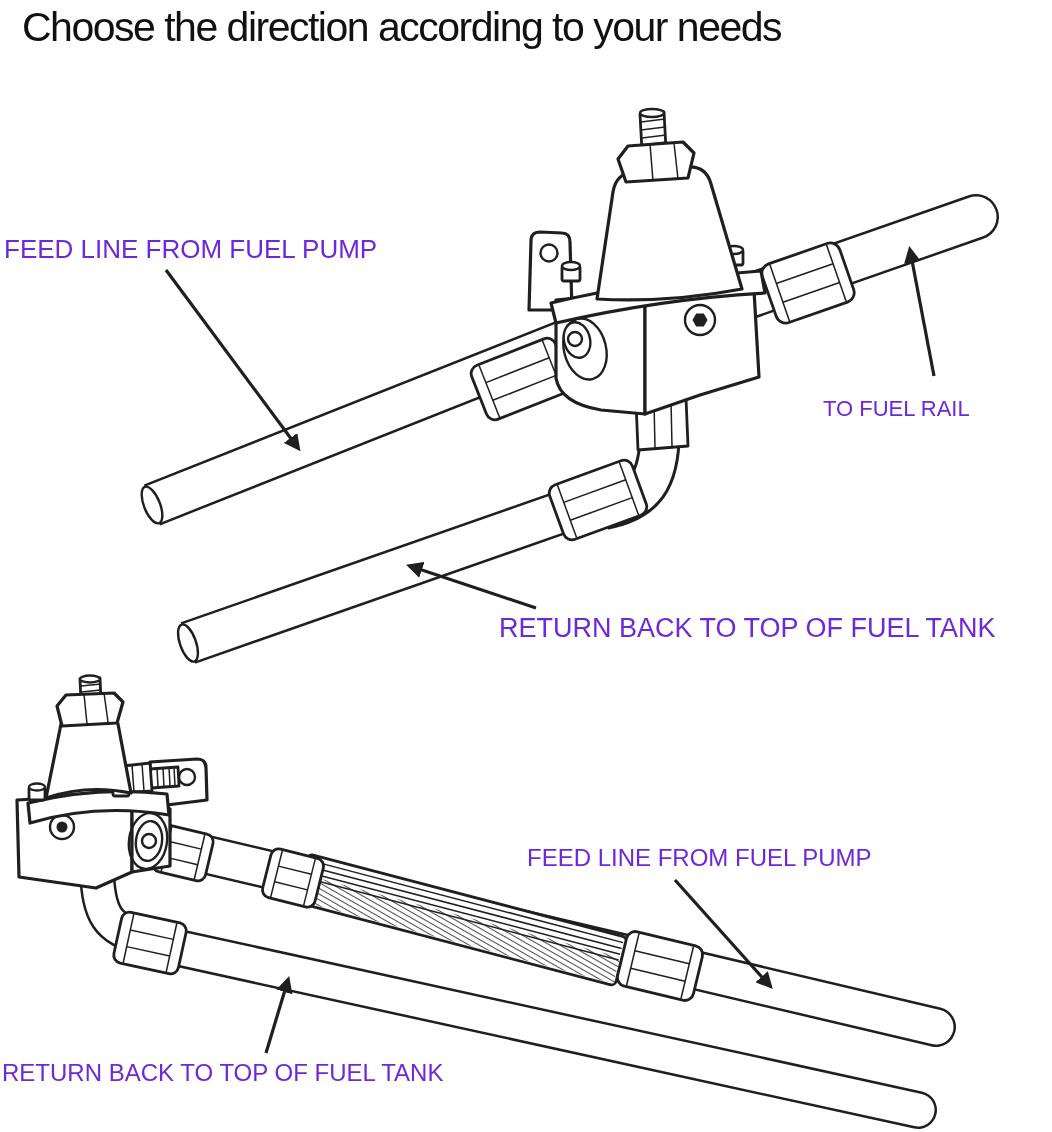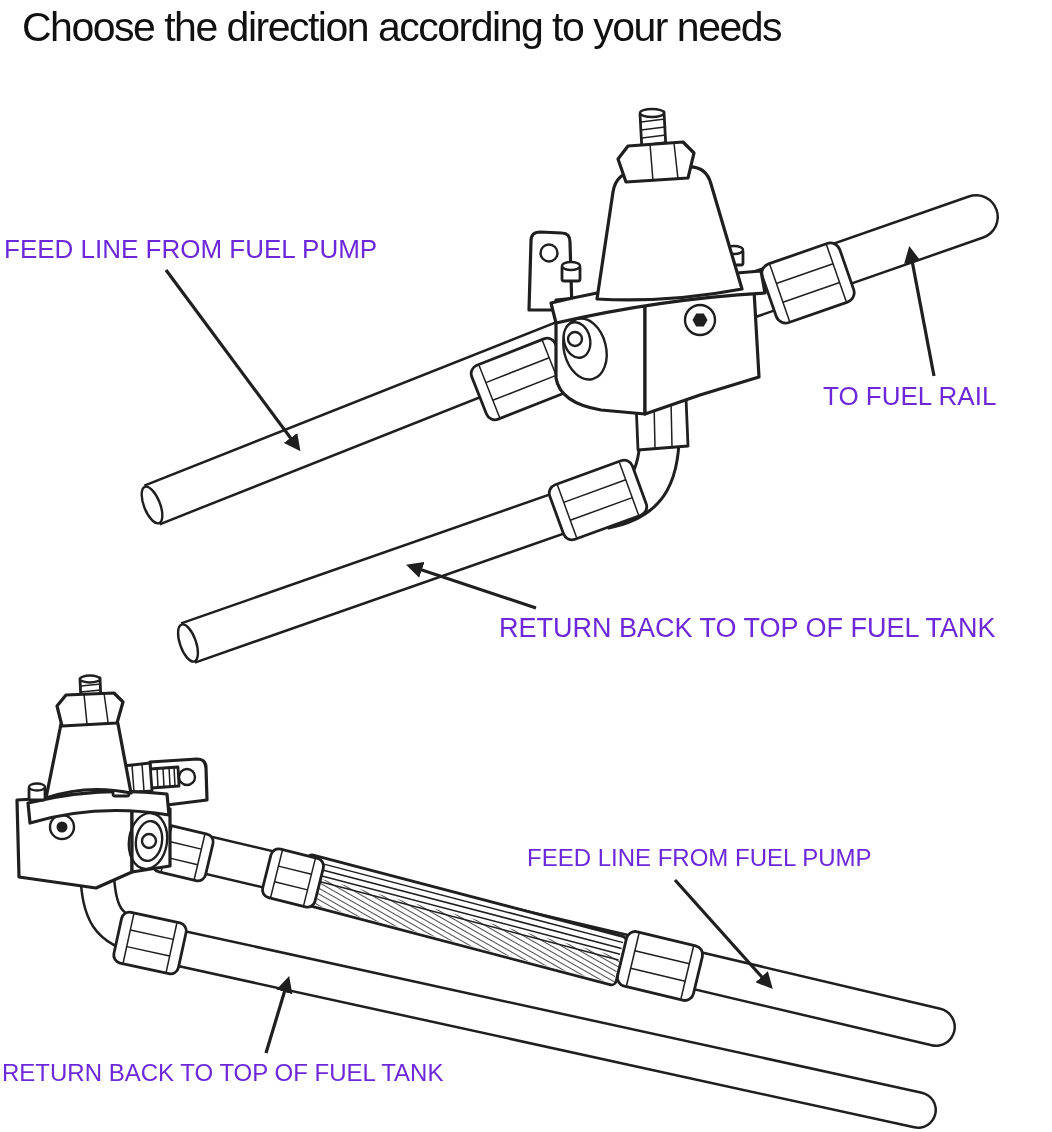--- a/index.html
+++ b/index.html
@@ -14,21 +14,21 @@
     position:absolute;left:22px;top:4px;margin:0;
     font-size:41px;font-weight:400;letter-spacing:-1.5px;
     color:#111;white-space:nowrap;
   }
   .diagram-svg{position:absolute;left:0;top:0;}
   .lbl{
     position:absolute;color:#6d28d9;font-weight:400;
     white-space:nowrap;letter-spacing:0;
   }
   #lbl-top-feed{left:4px;top:234px;font-size:26px;}
-  #lbl-top-rail{left:823px;top:381px;font-size:26px;}
+  #lbl-top-rail{left:823px;top:396px;font-size:22px;}
   #lbl-top-return{left:499px;top:613px;font-size:27px;}
   #lbl-bot-feed{left:527px;top:844px;font-size:24px;}
   #lbl-bot-return{left:2px;top:1059px;font-size:24px;}
 
   .pb{stroke:#1f1f1f;fill:none;}
   .pw{stroke:#ffffff;fill:none;}
   .part{fill:#ffffff;stroke:#1f1f1f;stroke-width:2.8;stroke-linejoin:round;}
   .part3{fill:#ffffff;stroke:#1f1f1f;stroke-width:3.2;stroke-linejoin:round;}
   .ring{fill:#ffffff;stroke:#1f1f1f;stroke-width:2.4;}
   .ringo{fill:none;stroke:#1f1f1f;stroke-width:2.4;}

